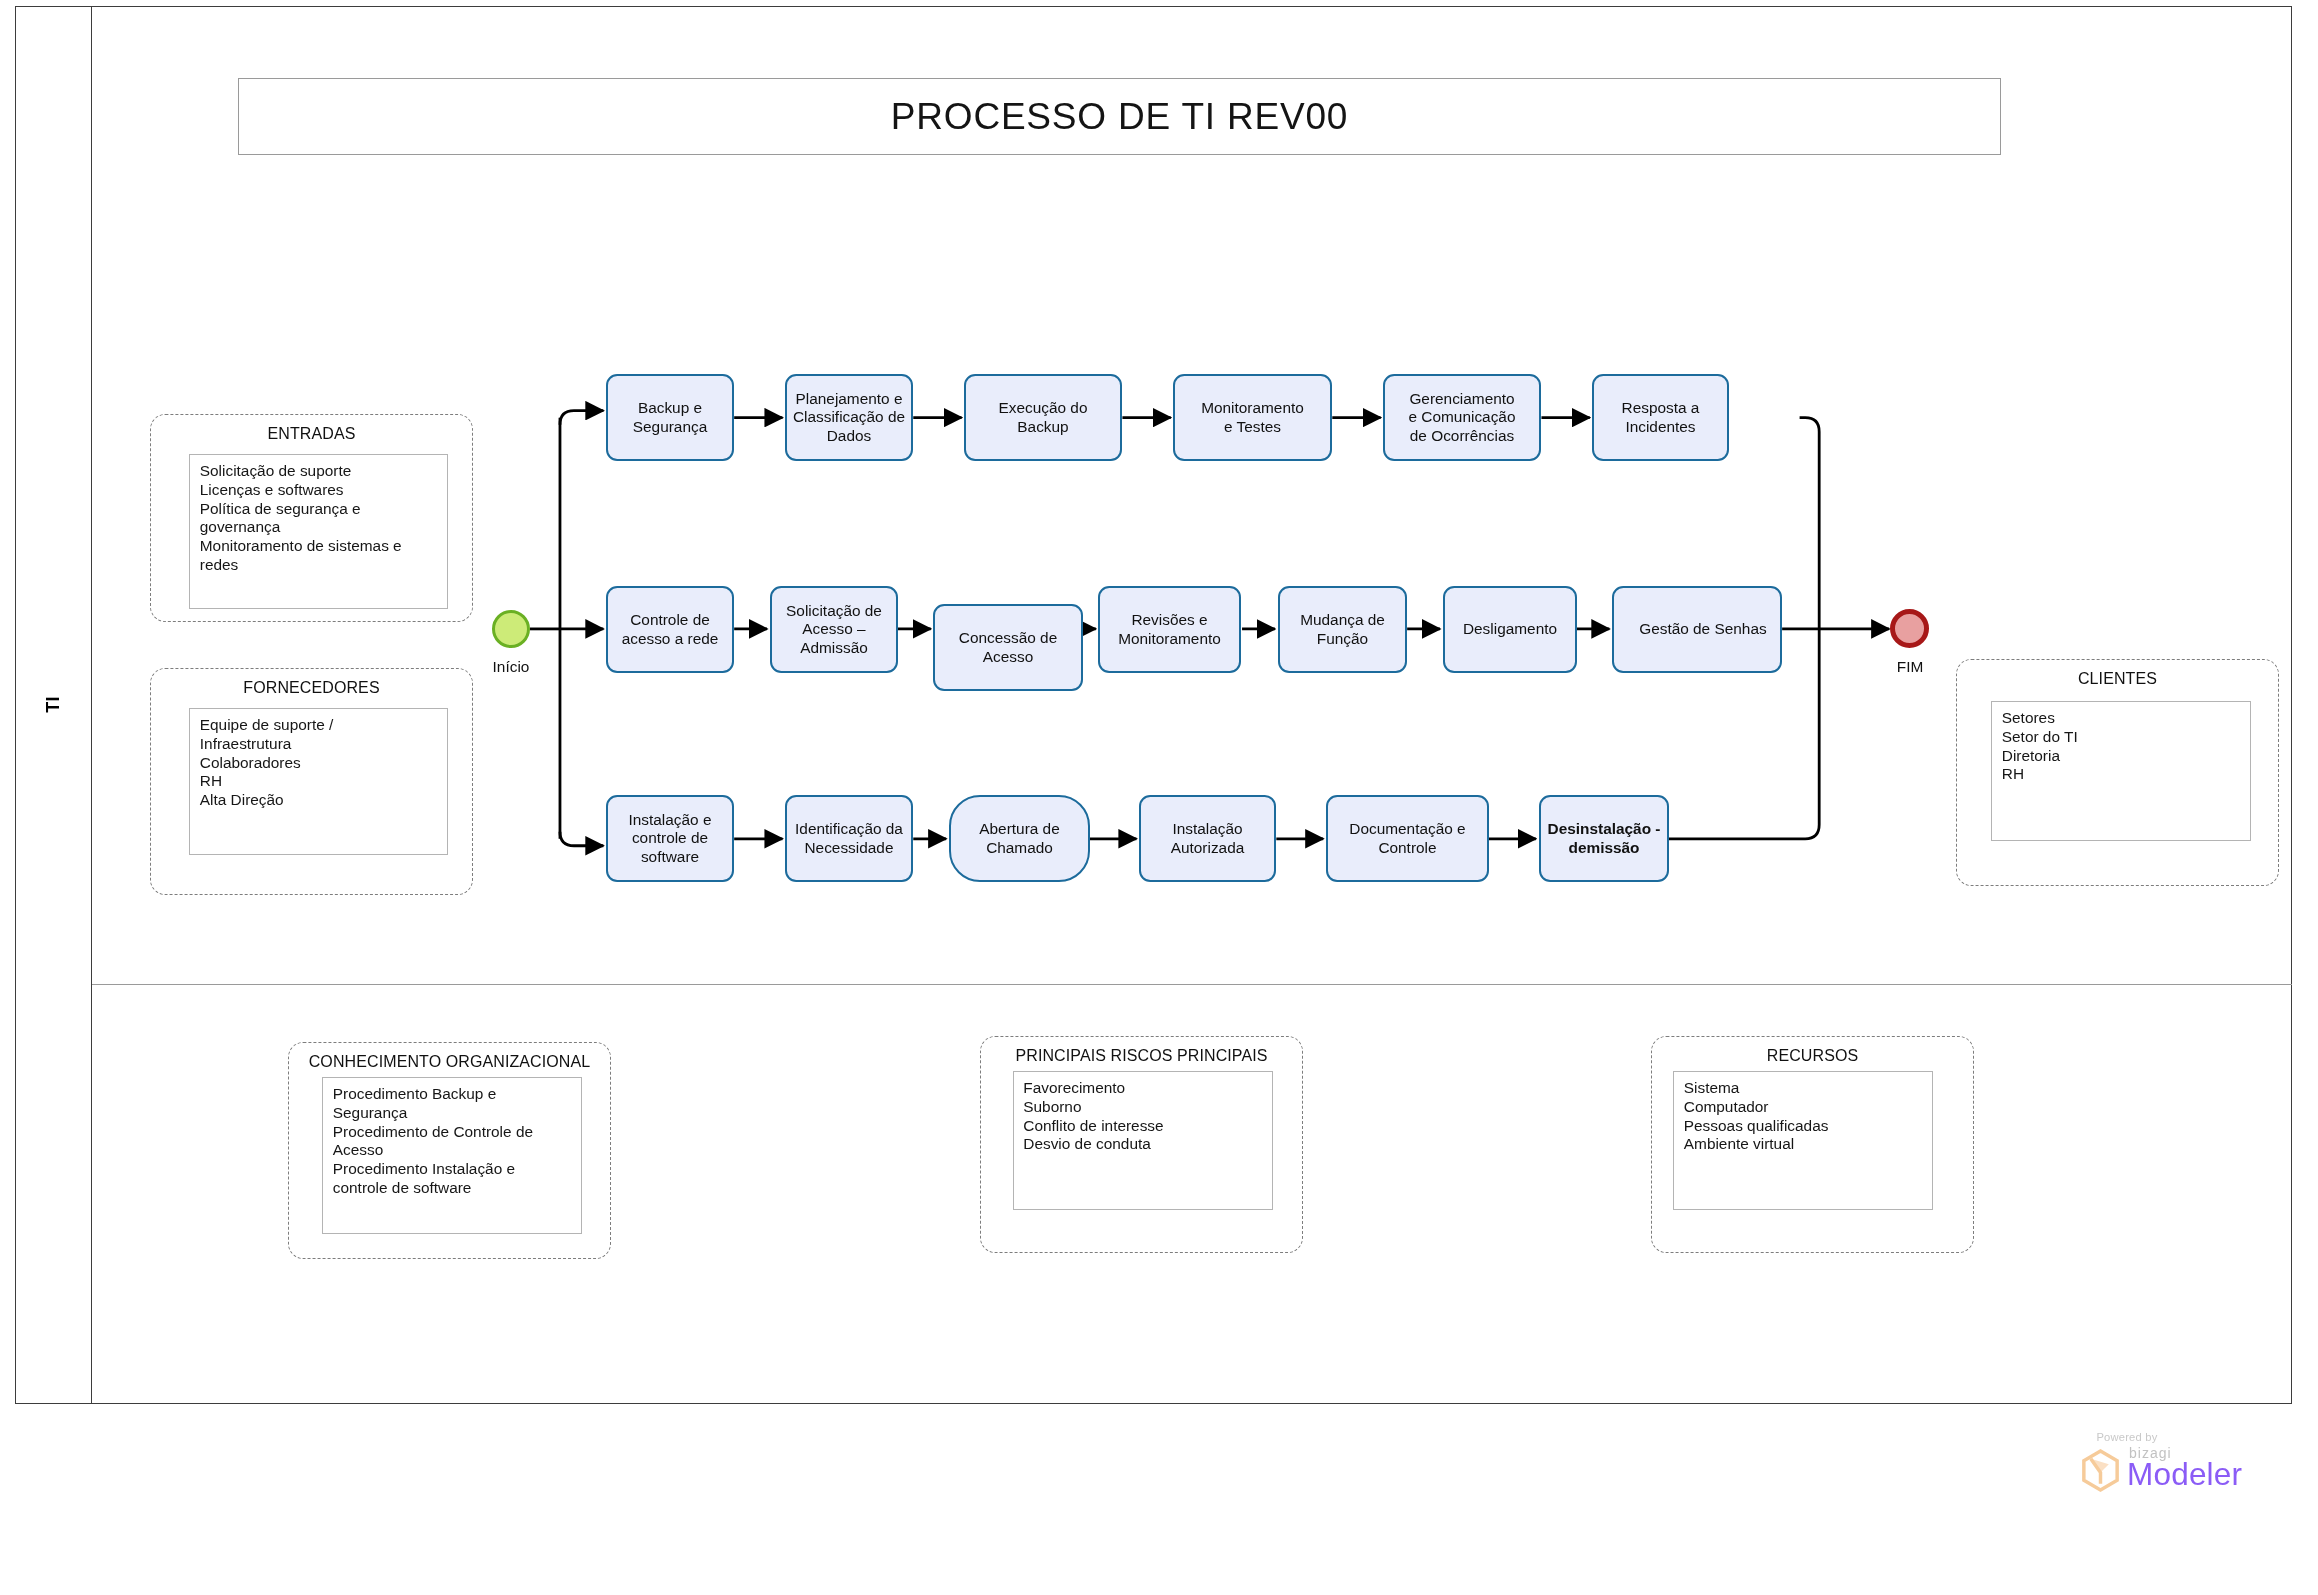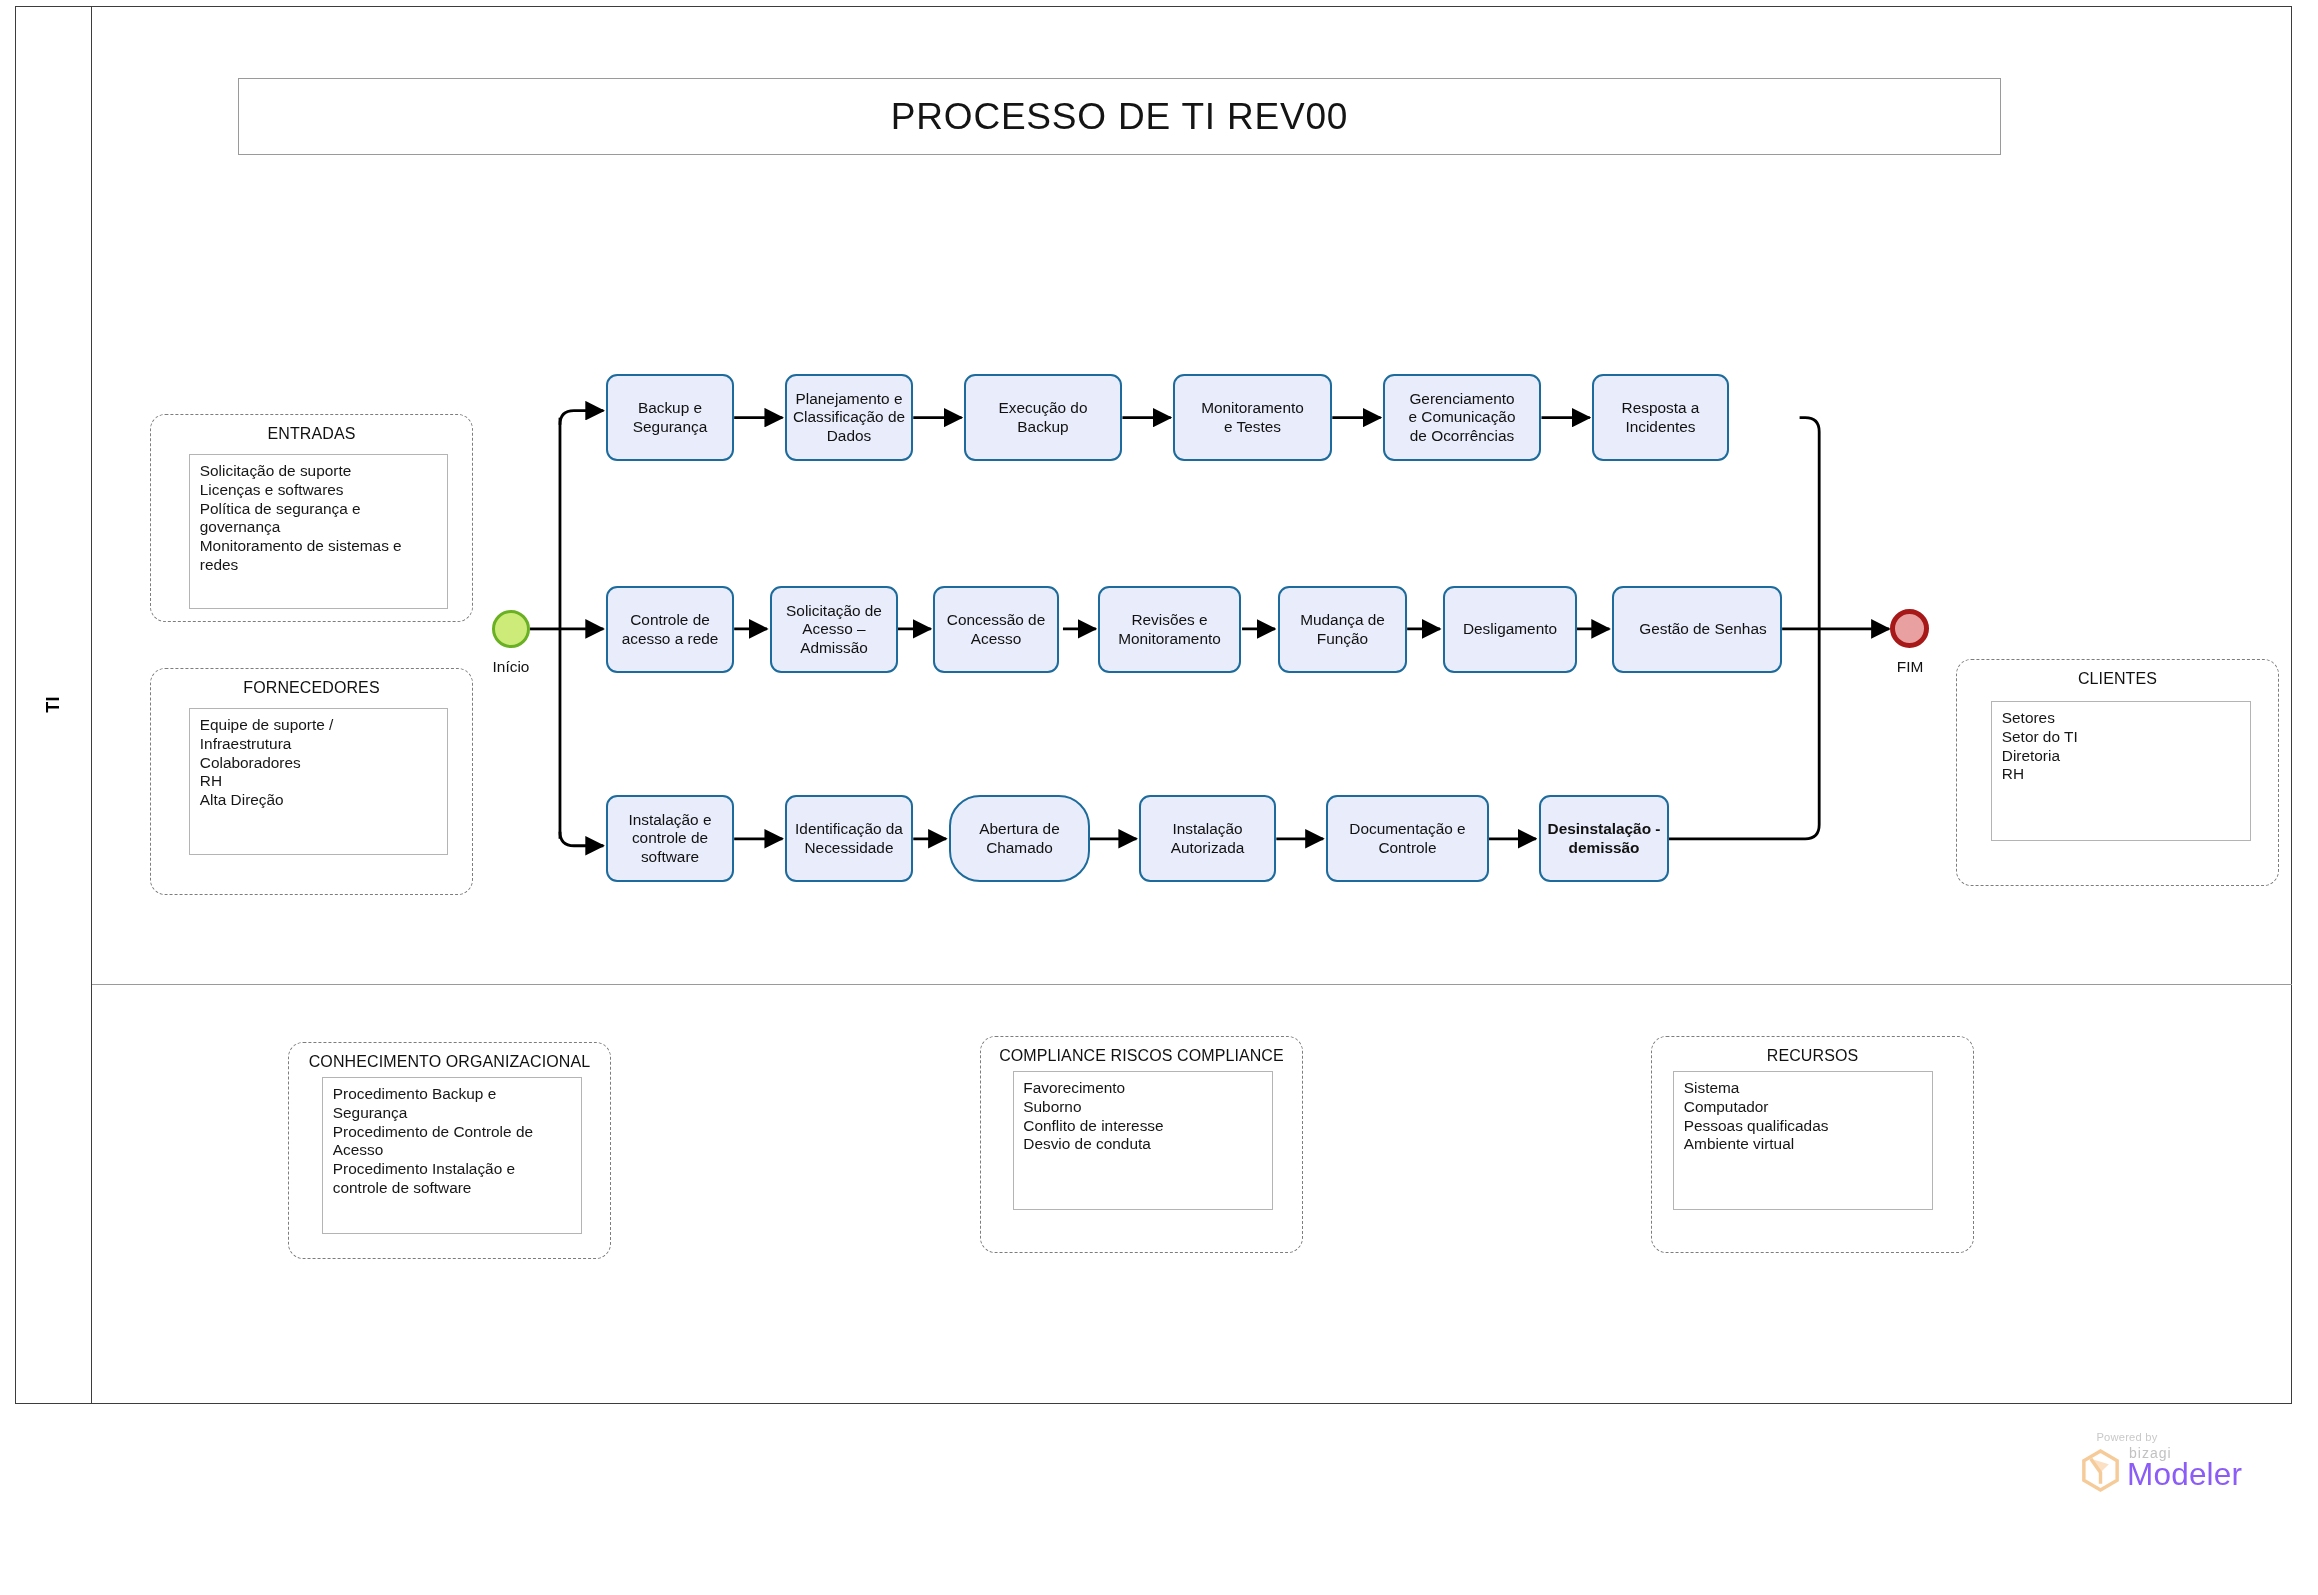--- a/index.html
+++ b/index.html
@@ -241,21 +241,21 @@
 e Comunicação
 de Ocorrências</div>
   <div class="task" style="left:1592px; top:374px; width:137px; height:87px;">Resposta a
 Incidentes</div>
 
   <div class="task" style="left:606px; top:586px; width:128px; height:87px;">Controle de
 acesso a rede</div>
   <div class="task" style="left:770px; top:586px; width:128px; height:87px;">Solicitação de
 Acesso –
 Admissão</div>
-  <div class="task" style="left:933px; top:586px; width:126px; height:87px;">Concessão de
+  <div class="task" style="left:933px; top:604px; width:150px; height:87px;">Concessão de
 Acesso</div>
   <div class="task" style="left:1098px; top:586px; width:143px; height:87px;">Revisões e
 Monitoramento</div>
   <div class="task" style="left:1278px; top:586px; width:129px; height:87px;">Mudança de
 Função</div>
   <div class="task" style="left:1443px; top:586px; width:134px; height:87px;">Desligamento</div>
   <div class="task" style="left:1612px; top:586px; width:170px; height:87px;padding-left:16px;">Gestão de Senhas</div>
 
   <div class="task" style="left:606px; top:795px; width:128px; height:87px;">Instalação e
 controle de
@@ -311,21 +311,21 @@
       <div class="lines">Procedimento Backup e
 Segurança
 Procedimento de Controle de
 Acesso
 Procedimento Instalação e
 controle de software</div>
     </div>
   </div>
 
   <div class="group" style="left:980px; top:1036px; width:323px; height:217px;">
-    <div class="group-title">COMPLIANCE RISCOS COMPLIANCE</div>
+    <div class="group-title">PRINCIPAIS RISCOS PRINCIPAIS</div>
     <div class="group-box" style="left:31.5px; top:34px; width:260px; height:139px;">
       <div class="lines">Favorecimento
 Suborno
 Conflito de interesse
 Desvio de conduta</div>
     </div>
   </div>
 
   <div class="group" style="left:1651px; top:1036px; width:323px; height:217px;">
     <div class="group-title">RECURSOS</div>

